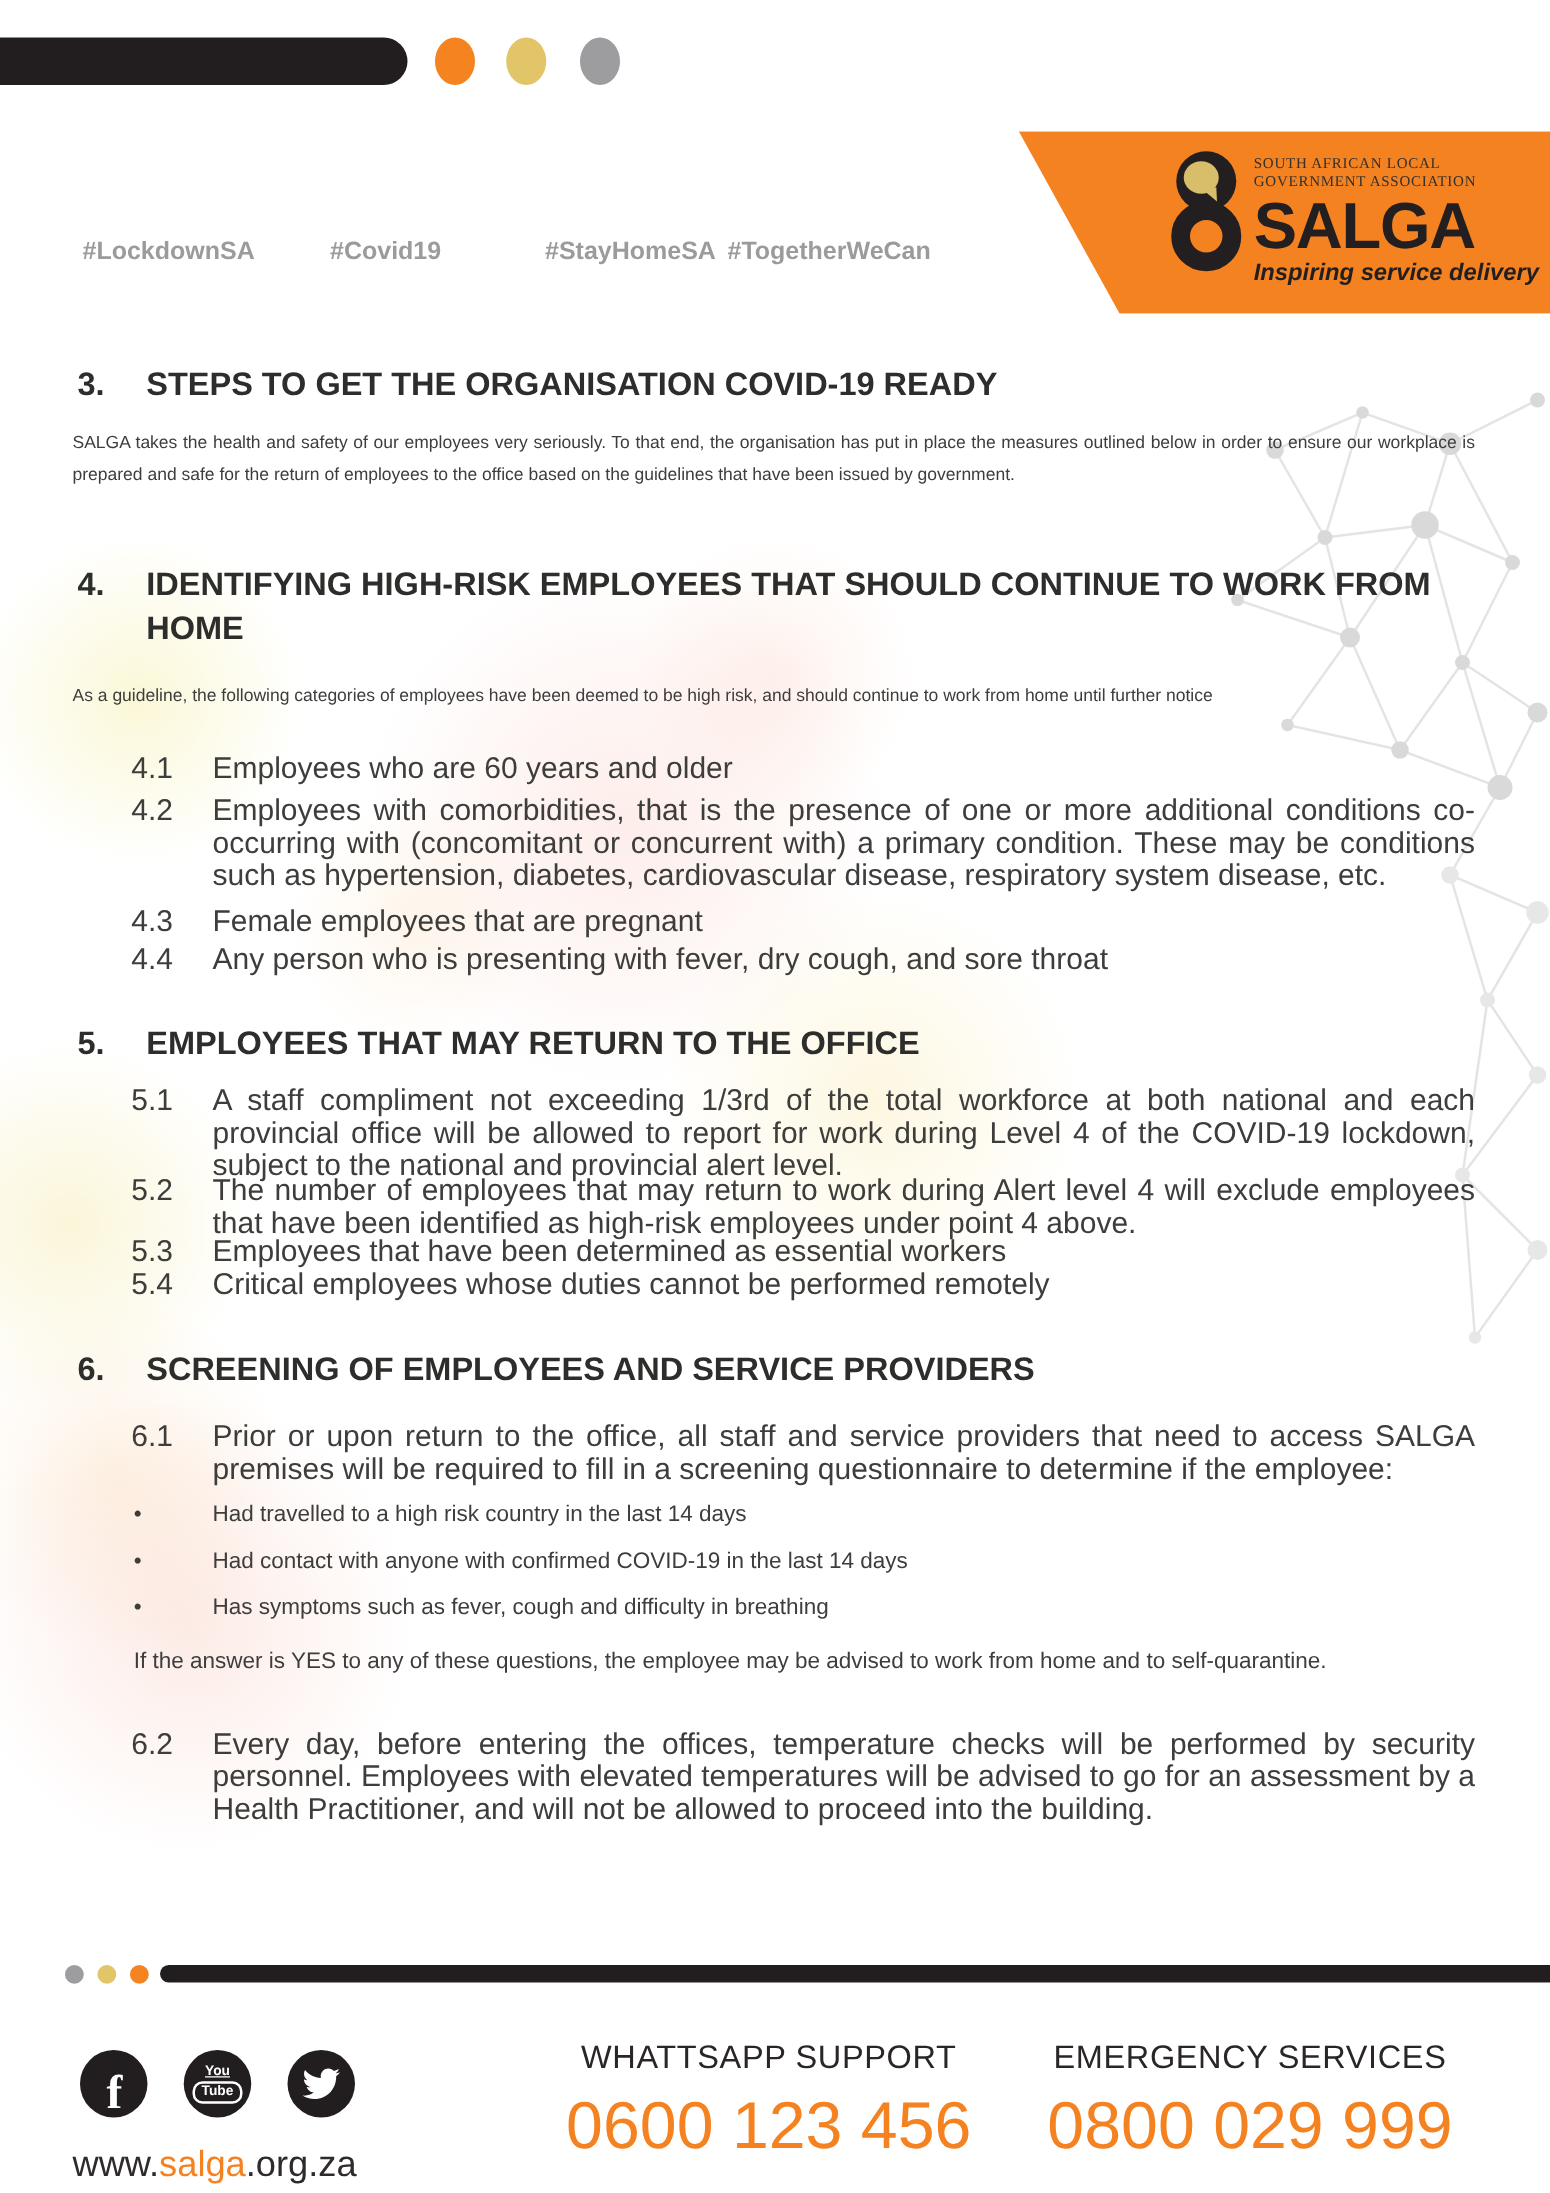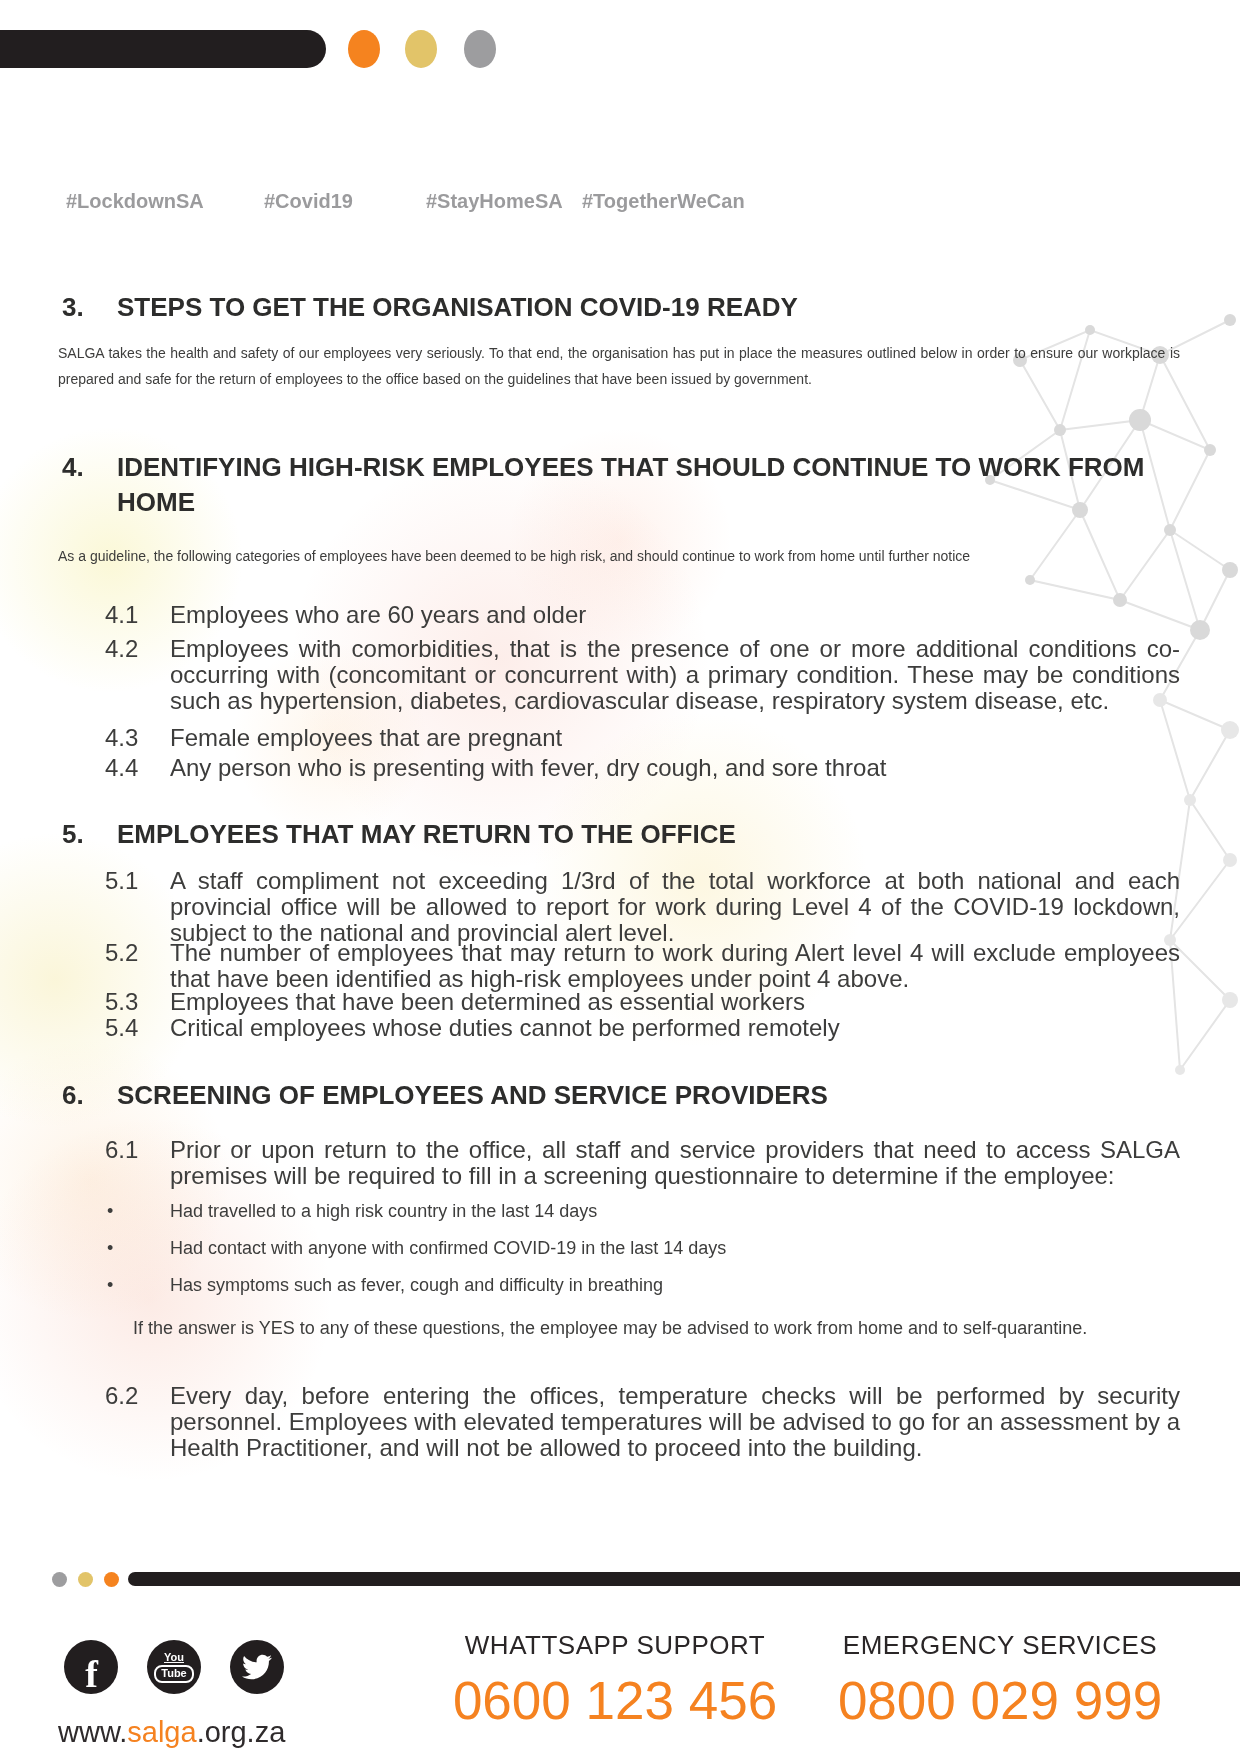--- a/index.html
+++ b/index.html
@@ -20,21 +20,21 @@
   .network{position:absolute;right:0;top:300px;pointer-events:none;}
 
   
   .top-pill{position:absolute;left:-24px;top:30px;width:350px;height:38px;background:#221e1f;
             border-radius:0 19px 19px 0;}
   .dot{position:absolute;border-radius:50%;}
   .dot-top{top:30px;width:32px;height:38px;}
   .d-orange{background:#f5831f;} .d-tan{background:#e2c469;} .d-gray{background:#9d9d9f;}
 
   .hashtags span{position:absolute;top:190px;font-size:20px;font-weight:bold;color:#9b9b9d;}
-  .ht-1{left:66px;} .ht-2{left:264px;} .ht-3{left:426px;} .ht-4{left:582px;}
+  .ht-1{left:66px;} .ht-2{left:264px;} .ht-3{left:436px;} .ht-4{left:582px;}
 
   
   .logo-band{position:absolute;left:815px;top:105px;width:425px;height:146px;background:#f58220;
              clip-path:polygon(0 0,100% 0,100% 100%,19% 100%);}
   .eight{position:absolute;left:122px;top:16px;width:58px;height:100px;}
   .eight .top-loop{position:absolute;left:4px;top:0;width:48px;height:48px;background:#231f20;border-radius:50%;}
   .eight .bubble{position:absolute;left:10px;top:8px;width:28px;height:26px;background:#d8bd6b;border-radius:50%;}
   .eight .bubble-tail{position:absolute;left:28px;top:30px;width:0;height:0;
        border-left:7px solid transparent;border-right:3px solid transparent;border-top:11px solid #d8bd6b;
        transform:rotate(-18deg);}
@@ -62,21 +62,21 @@
         text-align-last:left;color:#3d3d3c;}
 
   #h3{top:290px;} #p3{top:340px;}
   #h4{top:450px;} #p4{top:543px;}
   #i41{top:602px;} #i42{top:636px;} #i43{top:725px;} #i44{top:755px;}
   #h5{top:817px;}
   #i51{top:868px;} #i52{top:940px;} #i53{top:989px;} #i54{top:1015px;}
   #h6{top:1078px;}
   #i61{top:1137px;}
   #b1{top:1198px;} #b2{top:1235px;} #b3{top:1272px;}
-  #pif{top:1315px;margin-left:26px;}
+  #pif{top:1315px;}
   #i62{top:1383px;}
 
   
   .dot-foot{top:1572px;width:15px;height:15px;}
   .f-gray{left:52px;}  .f-tan{left:78px;}  .f-orange{left:104px;}
   .foot-bar{position:absolute;left:128px;top:1572px;width:1112px;height:14px;background:#221e1f;
             border-radius:7px 0 0 7px;}
   .social{position:absolute;width:54px;height:54px;background:#221e1f;border-radius:50%;top:1640px;
           display:flex;align-items:center;justify-content:center;color:#fff;}
   #fb{left:64px;} #yt{left:147px;text-decoration:underline;} #tw{left:230px;}
@@ -141,20 +141,34 @@
   <div class="dot dot-top d-tan" style="left:405px;"></div>
   <div class="dot dot-top d-gray" style="left:464px;"></div>
 
   <div class="hashtags">
     <span class="ht-1">#LockdownSA</span>
     <span class="ht-2">#Covid19</span>
     <span class="ht-3">#StayHomeSA</span>
     <span class="ht-4">#TogetherWeCan</span>
   </div>
 
+  <div class="logo-band">
+    <div class="eight">
+      <div class="top-loop"></div>
+      <div class="bubble"></div>
+      <div class="bubble-tail"></div>
+      <div class="bottom-loop"></div>
+    </div>
+    <div class="logo-text">
+      <div class="org-line">SOUTH AFRICAN LOCAL</div>
+      <div class="org-line">GOVERNMENT ASSOCIATION</div>
+      <div class="logo-name">SALGA</div>
+      <div class="logo-tag">Inspiring service delivery</div>
+    </div>
+  </div>
 
   <div class="heading" id="h3">
     <span class="hnum">3.</span>
     <span class="htext">STEPS TO GET THE ORGANISATION COVID-19 READY</span>
   </div>
   <div class="para" id="p3">SALGA takes the health and safety of our employees very seriously. To that end, the organisation has put in place the measures outlined below in order to ensure our workplace is prepared and safe for the return of employees to the office based on the guidelines that have been issued by government.</div>
 
   <div class="heading" id="h4">
     <span class="hnum">4.</span>
     <span class="htext">IDENTIFYING HIGH-RISK EMPLOYEES THAT SHOULD CONTINUE TO WORK FROM HOME</span>

